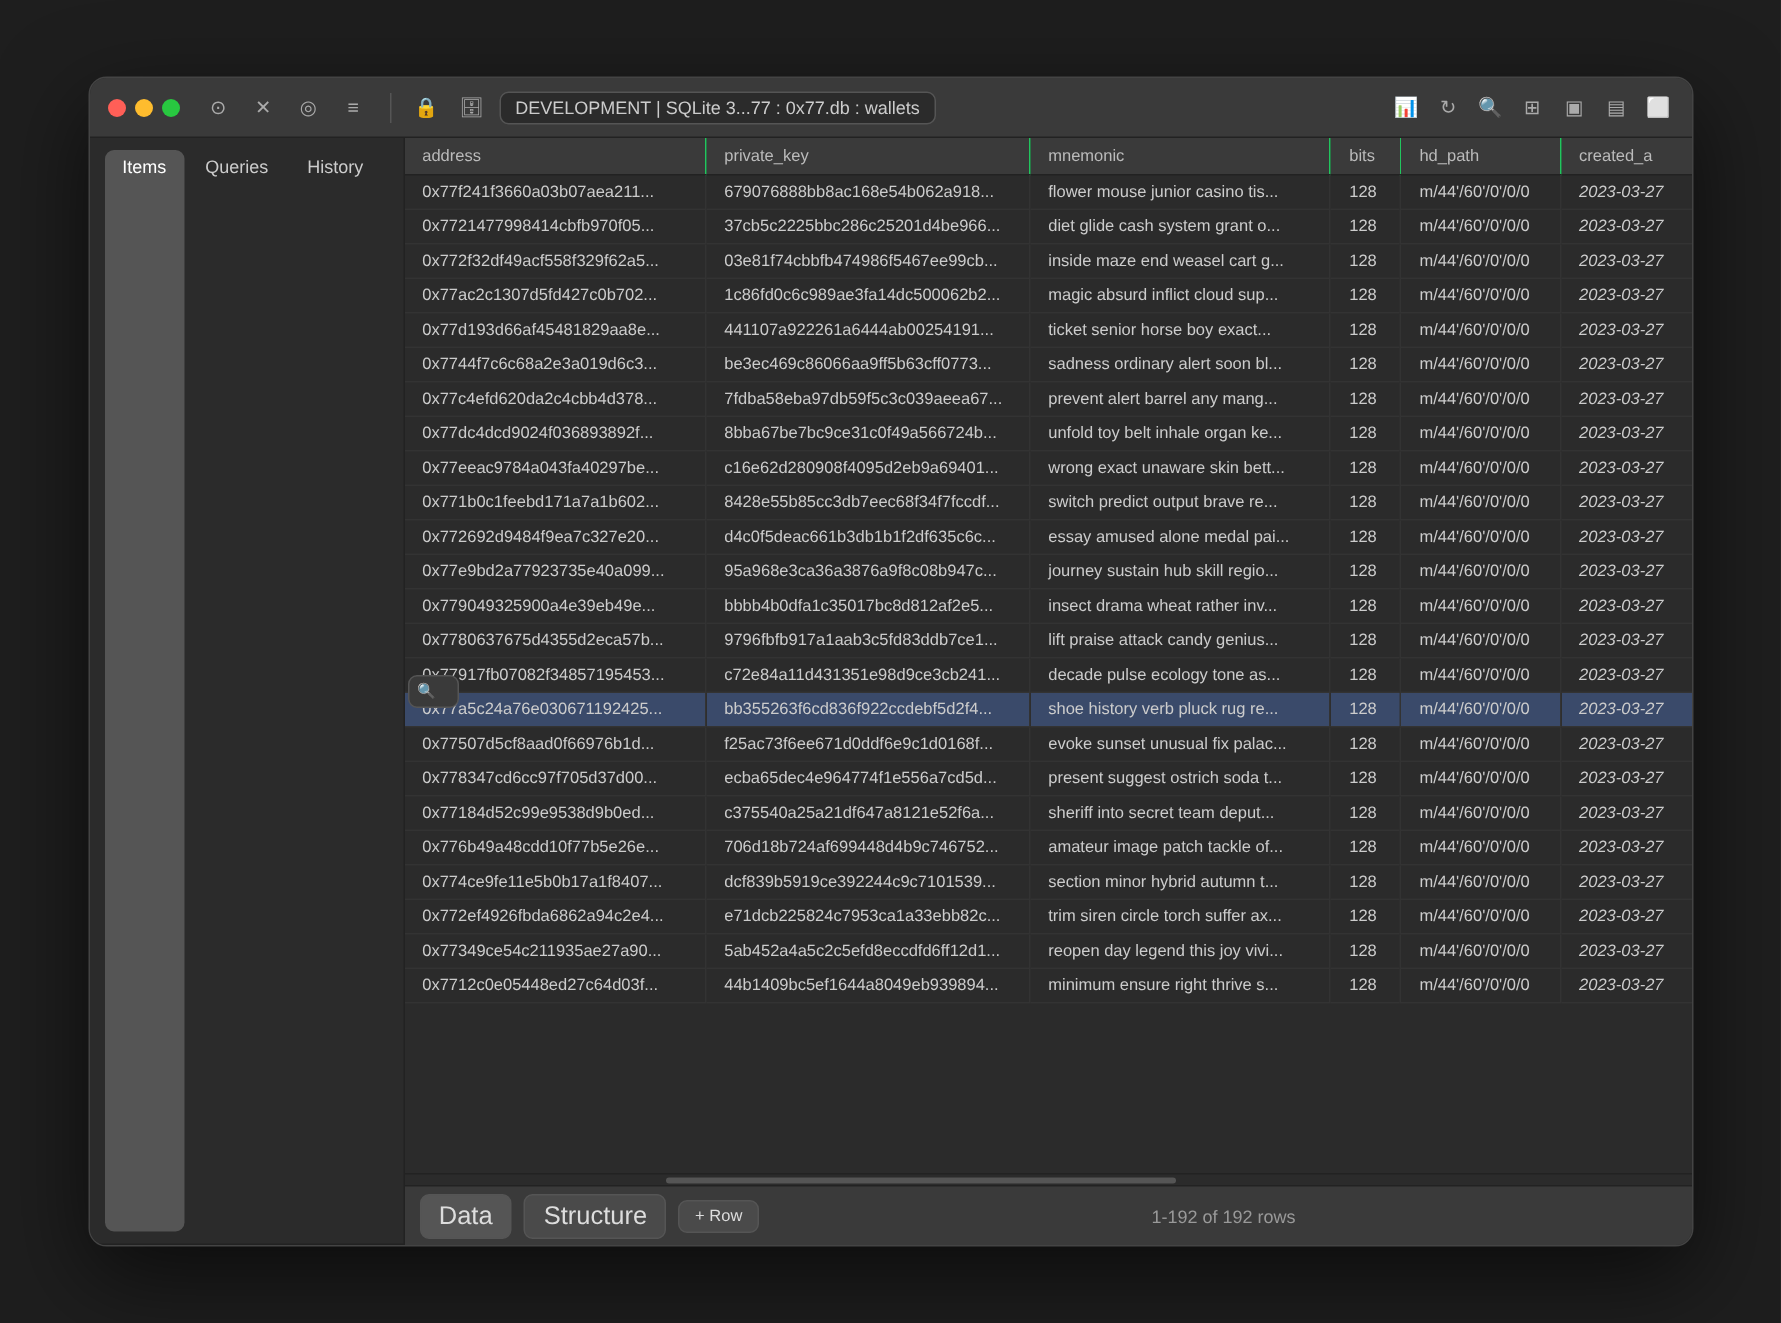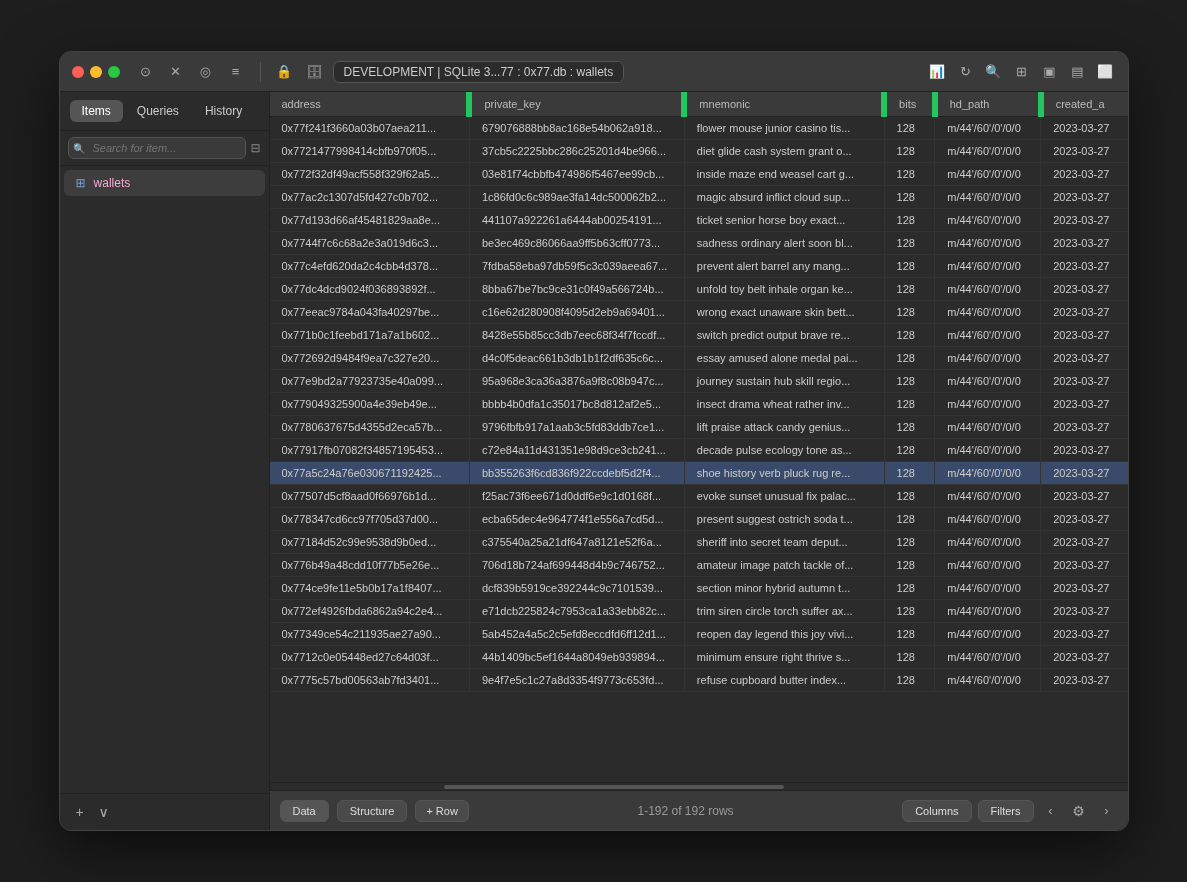--- a/index.html
+++ b/index.html
@@ -90,21 +90,21 @@
       display: flex;
       flex: 1;
       overflow: hidden;
     }
     
     .sidebar {
       width: 210px;
       background: #2b2b2b;
       border-right: 1px solid #222;
       display: flex;
-      flex-direction: column;
+      flex-direction: row;
       flex-shrink: 0;
     }
     .sidebar-tabs {
       display: flex;
       padding: 8px 10px;
       gap: 2px;
       border-bottom: 1px solid #222;
     }
     .sidebar-tab {
       padding: 4px 12px;
@@ -213,39 +213,39 @@
       border-collapse: collapse;
       font-size: 11px;
     }
     thead th {
       background: #3a3a3a;
       color: #bbb;
       padding: 6px 12px;
       text-align: left;
       font-weight: 500;
       border-bottom: 1px solid #222;
-      border-right: 6px solid #22c55e;
+      border-right: 1px solid #22c55e;
       position: sticky;
       top: 0;
       white-space: nowrap;
     }
     thead th:last-child { border-right: none; }
     tbody tr {
       border-bottom: 1px solid #333;
     }
     tbody td {
       padding: 5px 12px;
       color: #ccc;
       border-right: 1px solid #333;
       white-space: nowrap;
       overflow: hidden;
       text-overflow: ellipsis;
       max-width: 200px;
     }
-    tbody td:last-child { border-right: none; }
+    tbody td:last-child { border-right: none; font-style: italic; }
     
     .table-container::-webkit-scrollbar { width: 6px; height: 6px; }
     .table-container::-webkit-scrollbar-track { background: #2b2b2b; }
     .table-container::-webkit-scrollbar-thumb { background: #555; border-radius: 3px; }
     
     .hscroll-bar {
       height: 8px;
       background: #2b2b2b;
       border-top: 1px solid #222;
       display: flex;
@@ -268,21 +268,21 @@
       align-items: center;
       padding: 0 10px;
       gap: 8px;
       flex-shrink: 0;
     }
     .bottom-btn {
       padding: 4px 12px;
       border-radius: 6px;
       background: #4a4a4a;
       color: #ddd;
-      font-size: 11px;
+      font-size: 17px;
       cursor: pointer;
       border: 1px solid #555;
       text-align: center;
     }
     .bottom-btn.active-tab {
       background: #555;
     }
     .add-row-btn {
       display: flex;
       align-items: center;
@@ -596,45 +596,30 @@
                 <td>2023-03-27</td>
               </tr>
               <tr>
                 <td>0x7712c0e05448ed27c64d03f...</td>
                 <td>44b1409bc5ef1644a8049eb939894...</td>
                 <td>minimum ensure right thrive s...</td>
                 <td>128</td>
                 <td>m/44'/60'/0'/0/0</td>
                 <td>2023-03-27</td>
               </tr>
-              <tr>
-                <td>0x7775c57bd00563ab7fd3401...</td>
-                <td>9e4f7e5c1c27a8d3354f9773c653fd...</td>
-                <td>refuse cupboard butter index...</td>
-                <td>128</td>
-                <td>m/44'/60'/0'/0/0</td>
-                <td>2023-03-27</td>
-              </tr>
             </tbody>
         </table>
       </div>
       <div class="hscroll-bar">
         <div class="hscroll-inner"></div>
       </div>
 
       <div class="bottom-bar">
         <div class="bottom-btn active-tab">Data</div>
         <div class="bottom-btn">Structure</div>
         <div class="add-row-btn">
           <span>+ Row</span>
         </div>
         <div class="row-count">1-192 of 192 rows</div>
-        <div class="bottom-right-btns">
-          <div class="bottom-right-btn">Columns</div>
-          <div class="bottom-right-btn">Filters</div>
-          <div class="nav-btn">‹</div>
-          <div class="gear-btn">⚙</div>
-          <div class="nav-btn">›</div>
-        </div>
       </div>
     </div>
   </div>
 </div>
 
 </body></html>

